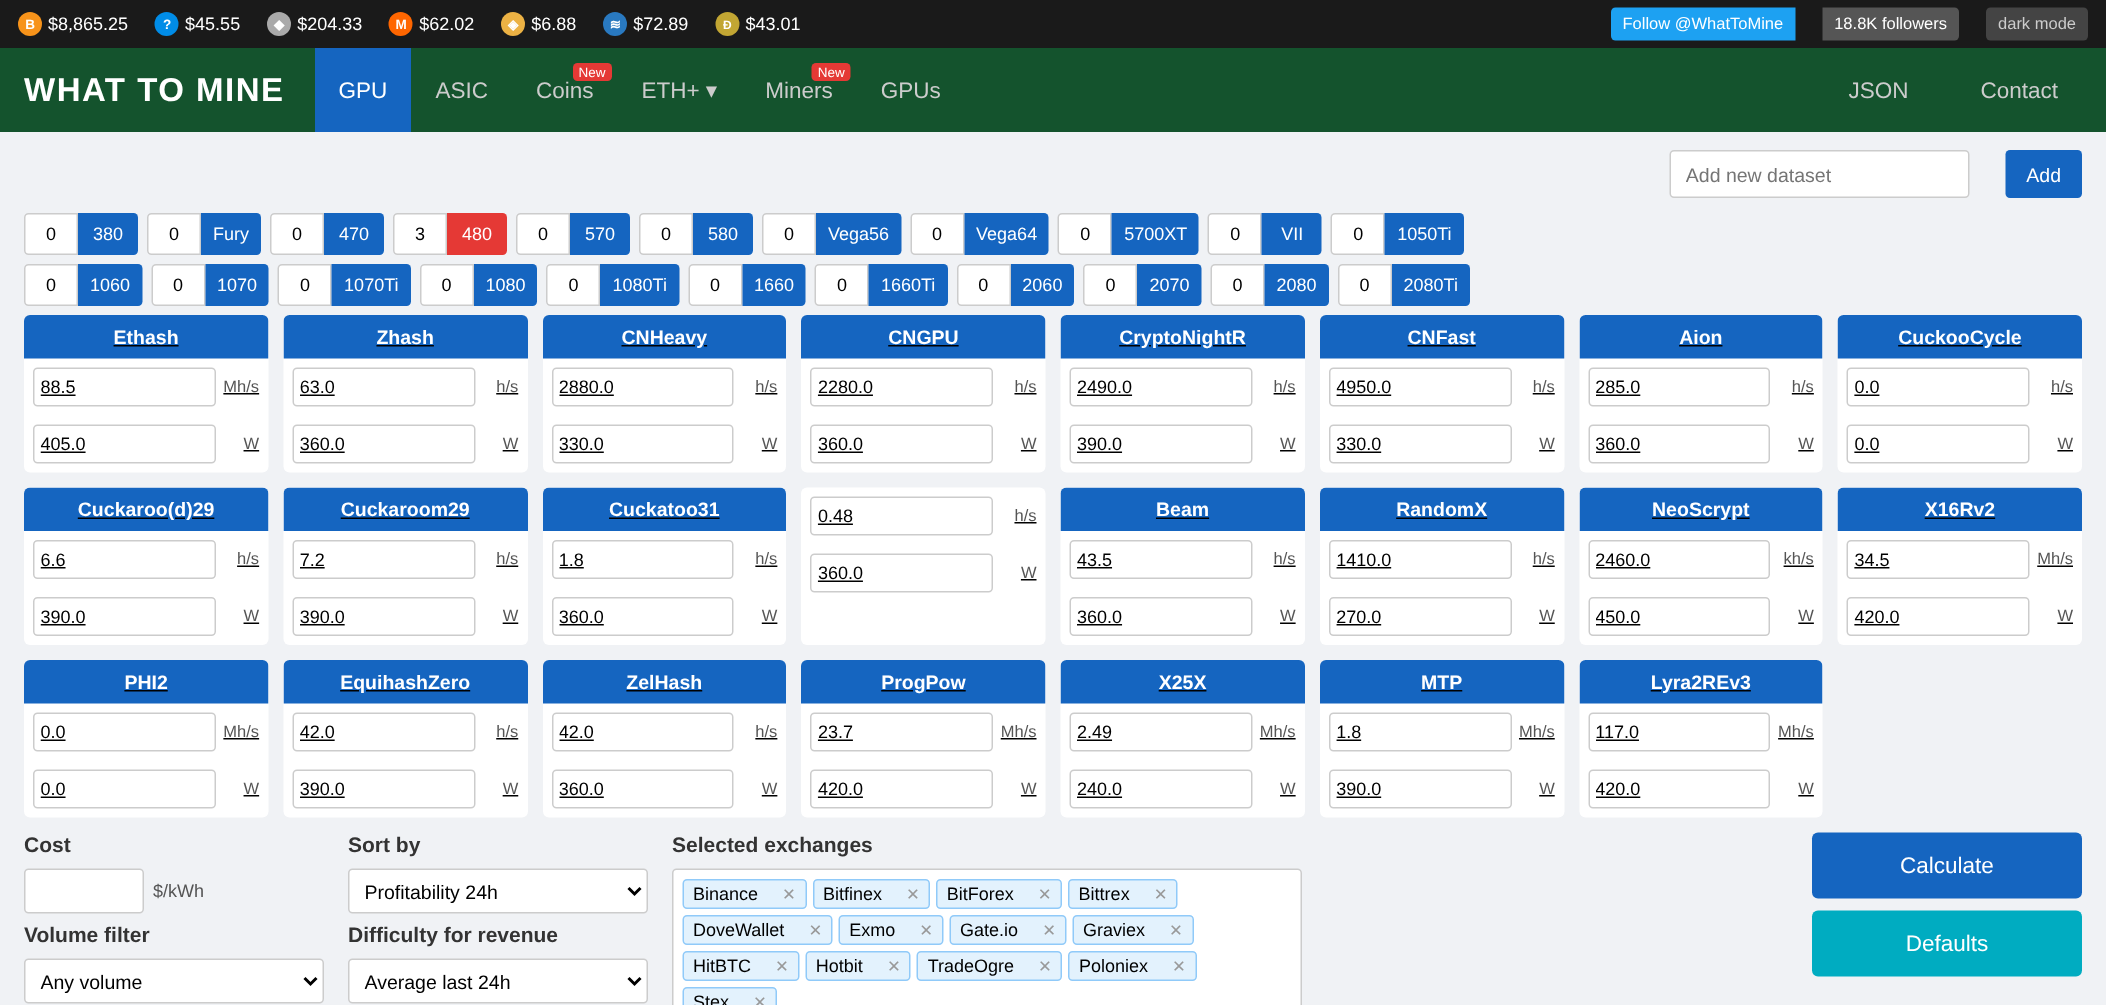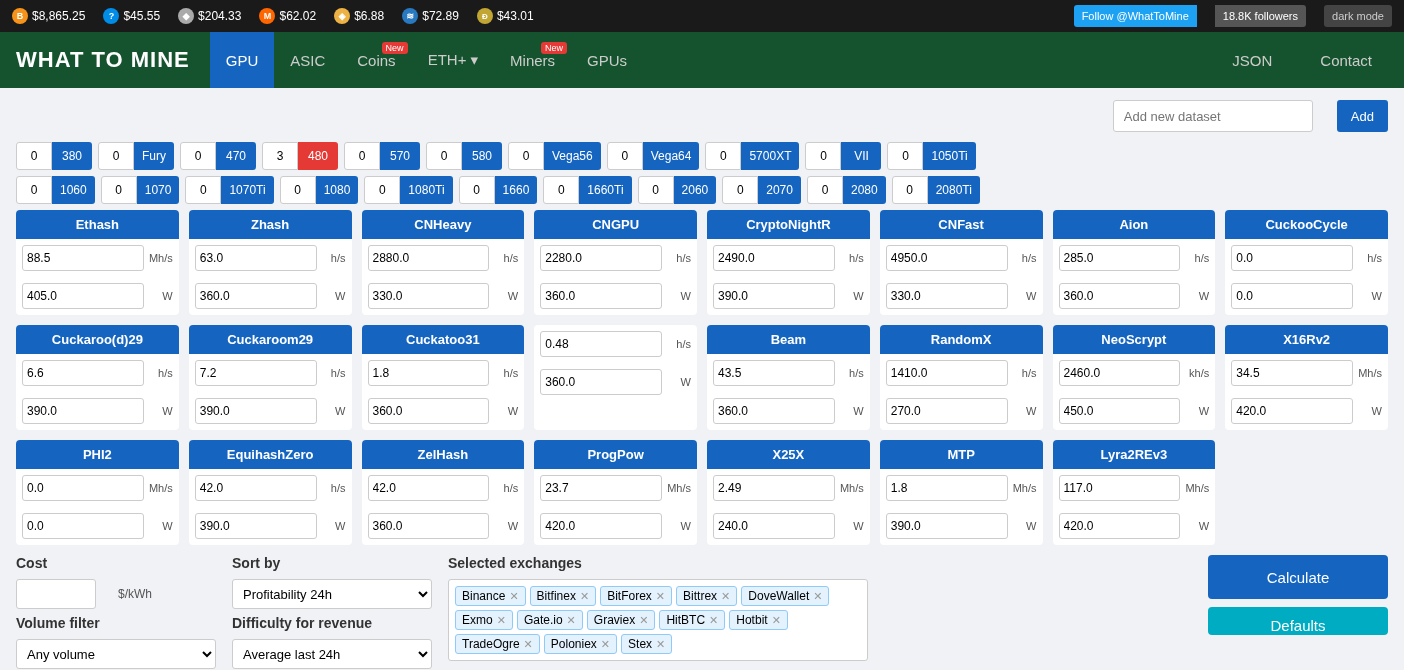--- a/index.html
+++ b/index.html
@@ -200,20 +200,21 @@
     .algo-grid {
       display: grid;
       grid-template-columns: repeat(8, 1fr);
       gap: 10px;
       margin-bottom: 10px;
     }
     .algo-card {
       background: #fff;
       border-radius: 4px;
       overflow: hidden;
+      text-decoration: underline;
     }
     .algo-header {
       background: #1565c0;
       color: #fff;
       text-align: center;
       padding: 7px 4px;
       font-size: 13px;
       font-weight: bold;
       cursor: pointer;
     }
@@ -257,21 +258,21 @@
     }
     .section-label {
       font-size: 14px;
       font-weight: bold;
       color: #333;
       margin-bottom: 2px;
     }
     .cost-row {
       display: flex;
       align-items: center;
-      gap: 22px;
+      gap: 6px;
     }
     .cost-input {
       width: 80px;
       border: 1px solid #ccc;
       border-radius: 3px;
       padding: 4px 6px;
       font-size: 13px;
       height: 30px;
     }
     .cost-unit {
@@ -304,21 +305,21 @@
       max-width: 420px;
     }
     .exchange-tag {
       background: #e3f2fd;
       border: 1px solid #90caf9;
       border-radius: 3px;
       padding: 2px 6px;
       font-size: 12px;
       display: flex;
       align-items: center;
-      gap: 4px;
+      gap: 16px;
     }
     .exchange-tag-x {
       color: #999;
       cursor: pointer;
       font-size: 11px;
     }
 
     
     .action-col {
       display: flex;
@@ -340,21 +341,21 @@
     }
     .defaults-btn {
       background: #00acc1;
       color: #fff;
       border: none;
       border-radius: 4px;
       padding: 10px 30px;
       font-size: 15px;
       cursor: pointer;
       min-width: 180px;
-      height: 28px;
+      height: 44px;
     }
   </style>
 </head>
 <body>
 
 <div class="ticker-bar">
   <div class="ticker-item">
     <span class="ticker-icon btc">B</span>
     <span>$8,865.25</span>
   </div>

